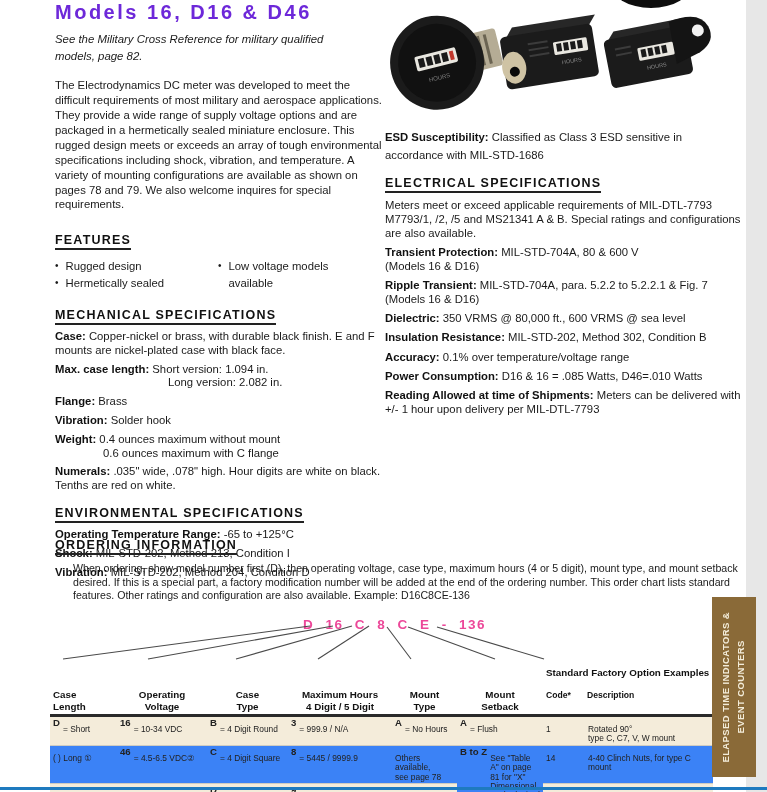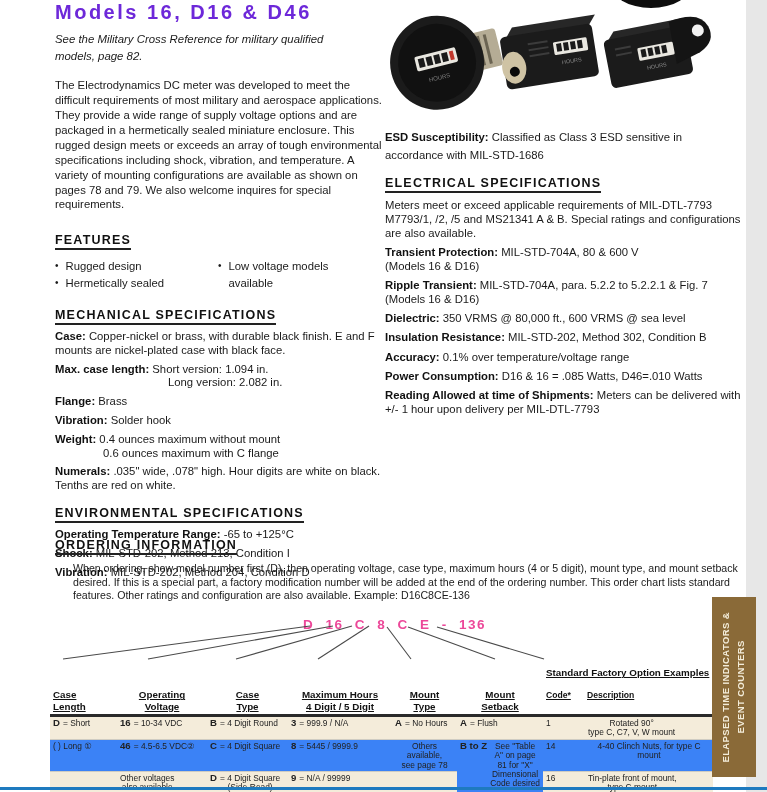--- a/index.html
+++ b/index.html
@@ -52,29 +52,29 @@
   .code-line { position:absolute; left:303px; top:617px; font-size:13.5px; font-weight:bold;
                letter-spacing:1.5px; word-spacing:6px; color:#ec4899; }
   .leaders { position:absolute; left:0; top:0; width:767px; height:792px; pointer-events:none; }
 
   
   .order-table { position:absolute; left:50px; top:655px; width:663px; border-collapse:collapse;
                  table-layout:fixed; }
   .order-table th, .order-table td { padding:1px 3px; vertical-align:top; }
   .order-table thead th { font-size:9.8px; line-height:1.15; font-weight:bold; color:#111;
                           white-space:pre-line; vertical-align:bottom;
-                          border-bottom:3px solid #2a2a2a; padding-bottom:2px;text-decoration:underline; }
+                          border-bottom:3px solid #2a2a2a; padding-bottom:2px; }
   .th-left { text-align:left; } .th-c { text-align:center; }
   .th-std { text-align:left; }
   .th-std .sub { display:flex; font-size:8.6px; margin-top:1px; }
   .th-std .sub span:first-child { width:41px; }
   tbody td { font-size:8.4px; line-height:1.12; border-bottom:1px solid #cfccc2; color:#222; }
   tbody td b { font-size:9.6px; }
   .cellw { display:flex; gap:3px; align-items:flex-start; }
-  .cellw .t { white-space:pre-line; padding-top:1px;text-align:center; }
+  .cellw .t { white-space:pre-line; padding-top:7px; }
   .beige { background:#f4ecda; }
   .white { background:#3b82f6; }
   td.nb { border-bottom:none; }
   tr.r0 { height:20px; } tr.r1 { height:21px; } tr.r2 { height:24px; }
 
   
   .banner { position:absolute; left:712px; top:597px; width:44px; height:180px; background:#8a6a38;
             display:flex; align-items:center; justify-content:center; z-index:2; }
   .banner-text { writing-mode:vertical-rl; transform:rotate(180deg); white-space:pre;
                  text-align:center; color:#f3ecd9; font-weight:bold; font-size:9.5px;

